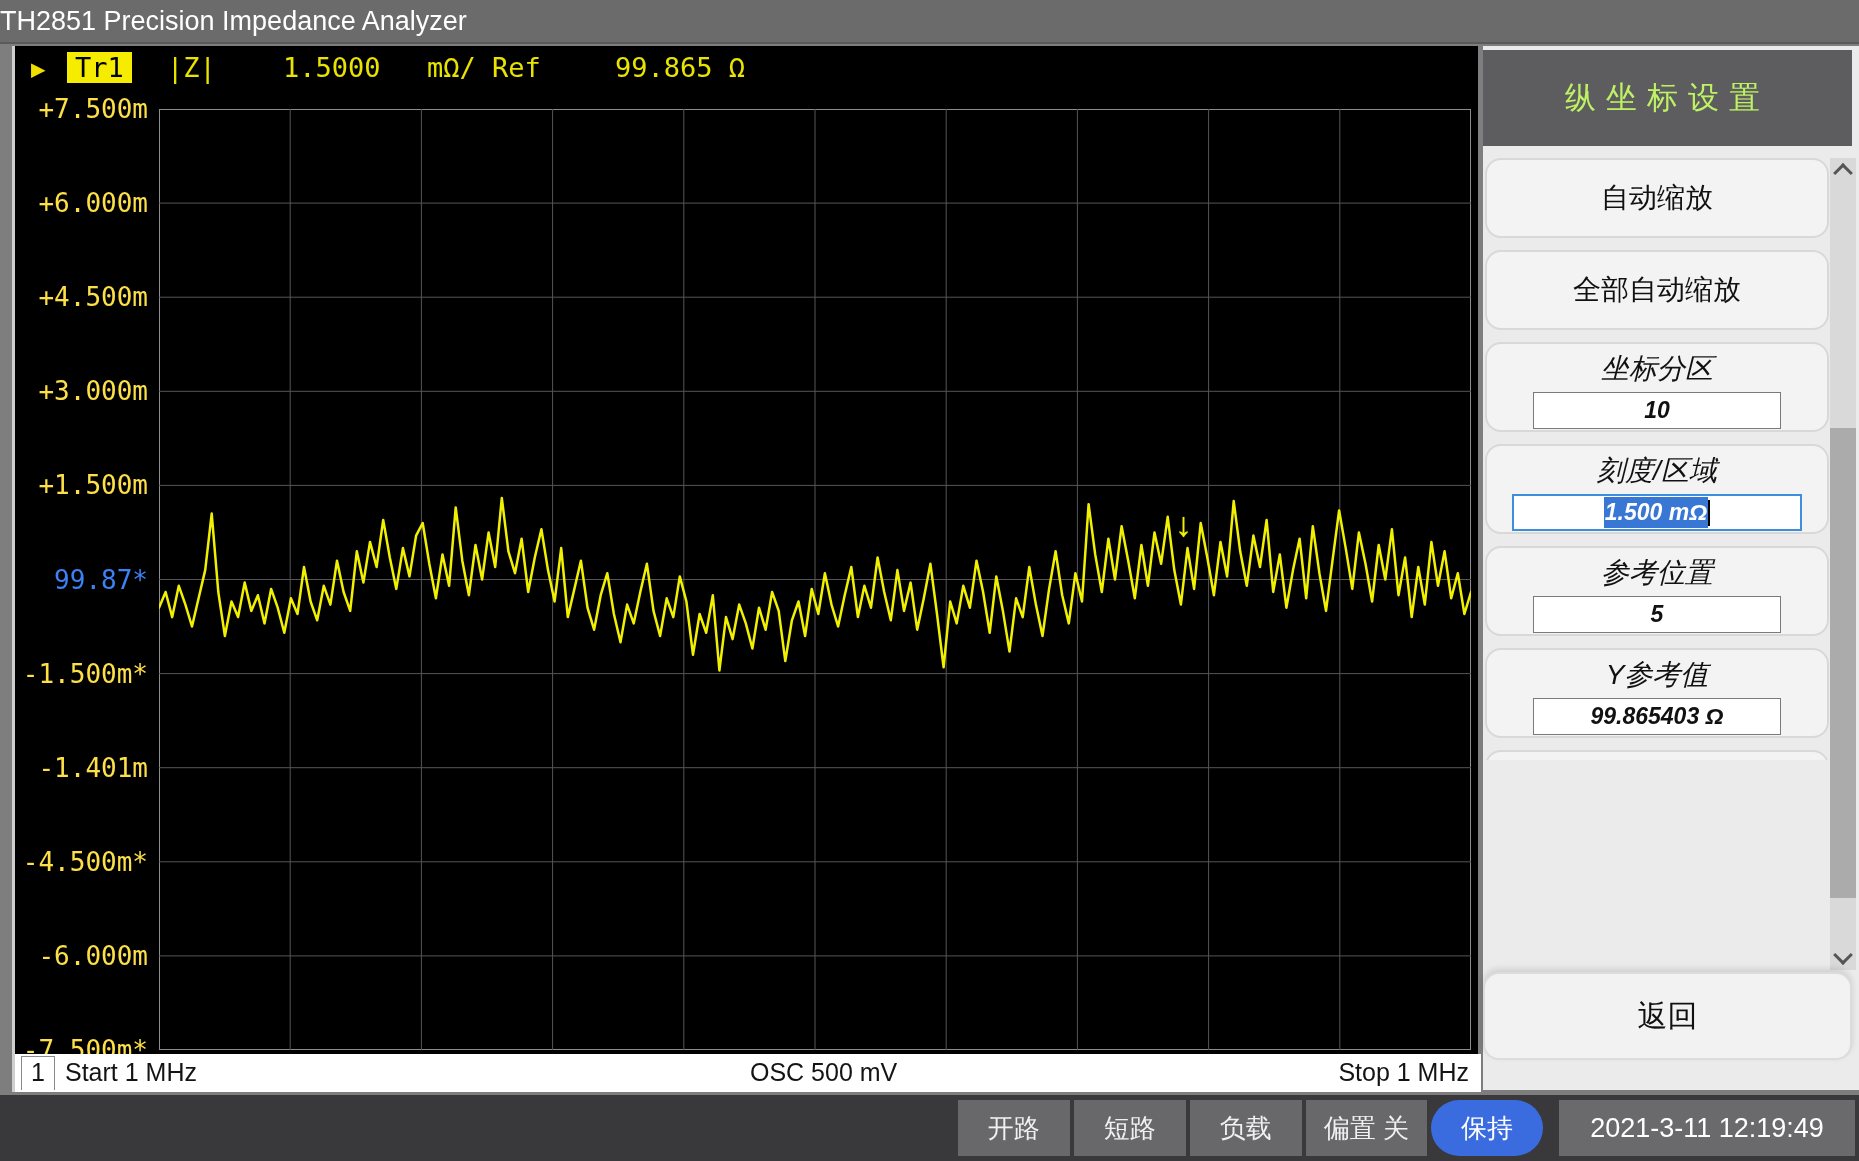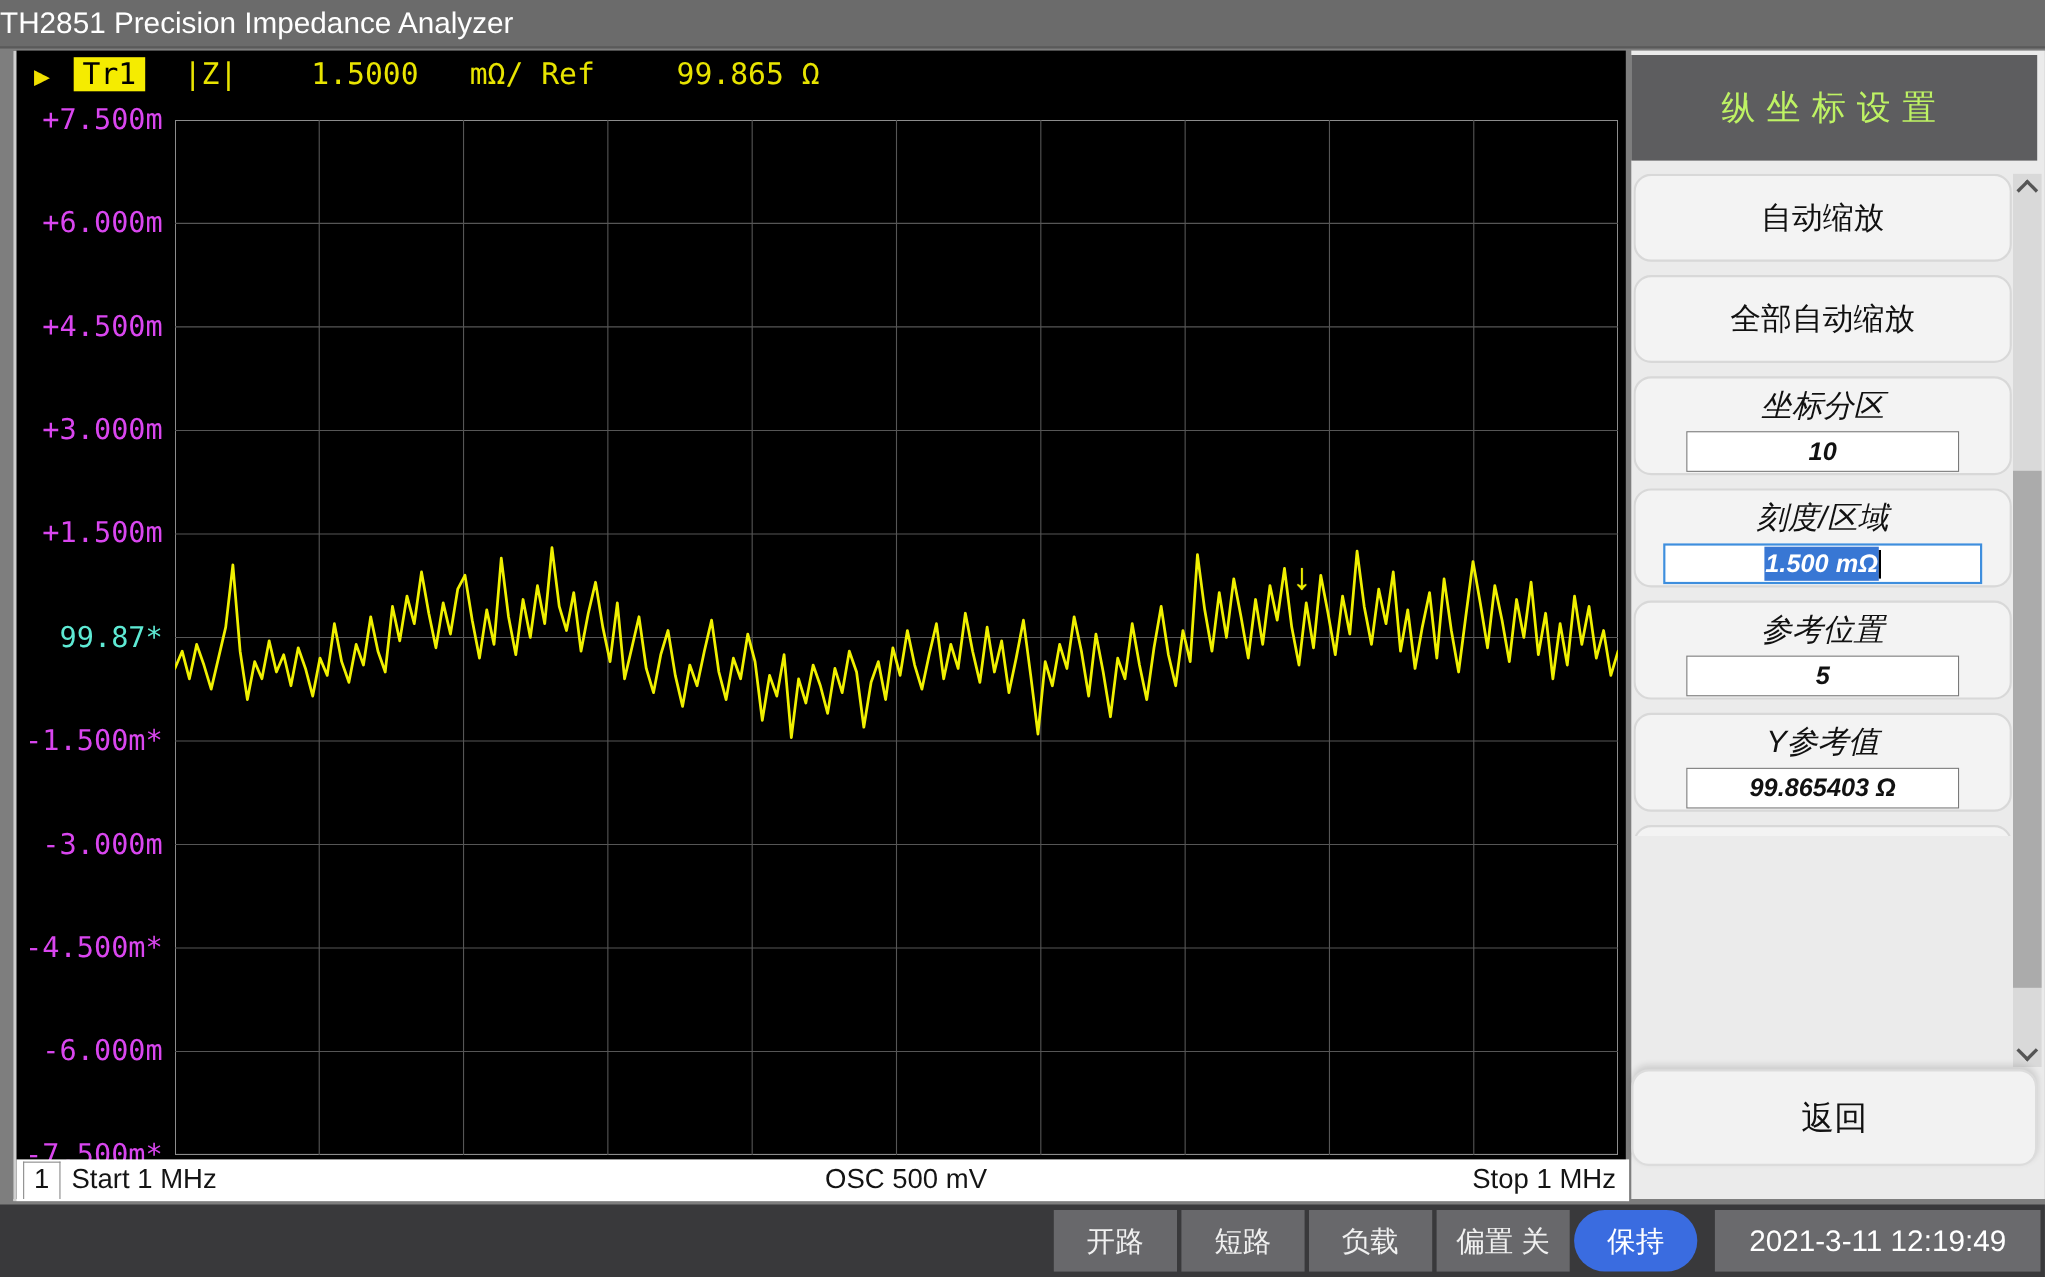--- a/index.html
+++ b/index.html
@@ -25,23 +25,23 @@
   .tr-scale   { left:268px; }
   .tr-unit    { left:412px; }
   .tr-ref     { left:600px; }
 
   .plot-area { position:absolute; left:144px; top:63px; width:1312px; height:941px; }
   .plot-area svg { position:absolute; left:0; top:0; }
   #marker { position:absolute; color:#f0f000; font-size:34px; font-weight:bold;
             line-height:34px; text-shadow:0 0 1px #f0f000; }
 
   .y-label { position:absolute; right:1330px; transform:translateY(-50%);
-             font-family:"DejaVu Sans Mono", monospace; font-size:26px; color:#d946ef;
+             font-family:"DejaVu Sans Mono", monospace; font-size:26px; color:#fde047;
              white-space:pre; }
-  .y-label.ref { color:#5eead4; }
+  .y-label.ref { color:#3b82f6; }
 
   .status-strip { position:absolute; left:0; top:1008px; width:1466px; height:38px;
                   background:#ffffff; color:#141414; font-size:25px; }
   .status-strip .chan { position:absolute; left:6px; top:2px; border:1px solid #8a8a8a;
                         border-bottom:none; padding:1px 9px 3px 9px; }
   .status-strip .start { position:absolute; left:50px; top:4px; }
   .status-strip .osc   { position:absolute; left:735px; top:4px; }
   .status-strip .stop  { position:absolute; right:12px; top:4px; }
 
   
@@ -141,21 +141,21 @@
     </div>
 
     <div id="y-labels">
         <div class="y-label" style="top: 63px;">+7.500m</div>
         <div class="y-label" style="top: 157.1px;">+6.000m</div>
         <div class="y-label" style="top: 251.2px;">+4.500m</div>
         <div class="y-label" style="top: 345.3px;">+3.000m</div>
         <div class="y-label" style="top: 439.4px;">+1.500m</div>
         <div class="y-label ref" style="top: 533.5px;">99.87*</div>
         <div class="y-label" style="top: 627.6px;">-1.500m*</div>
-        <div class="y-label" style="top: 721.7px;">-3.000m</div>
+        <div class="y-label" style="top: 721.7px;">-1.401m</div>
         <div class="y-label" style="top: 815.8px;">-4.500m*</div>
         <div class="y-label" style="top: 909.9px;">-6.000m</div>
         <div class="y-label" style="top: 1004px;">-7.500m*</div>
       </div>
 
     <div class="status-strip">
       <span class="chan">1</span>
       <span class="start">Start  1 MHz</span>
       <span class="osc">OSC 500 mV</span>
       <span class="stop">Stop  1 MHz</span>

